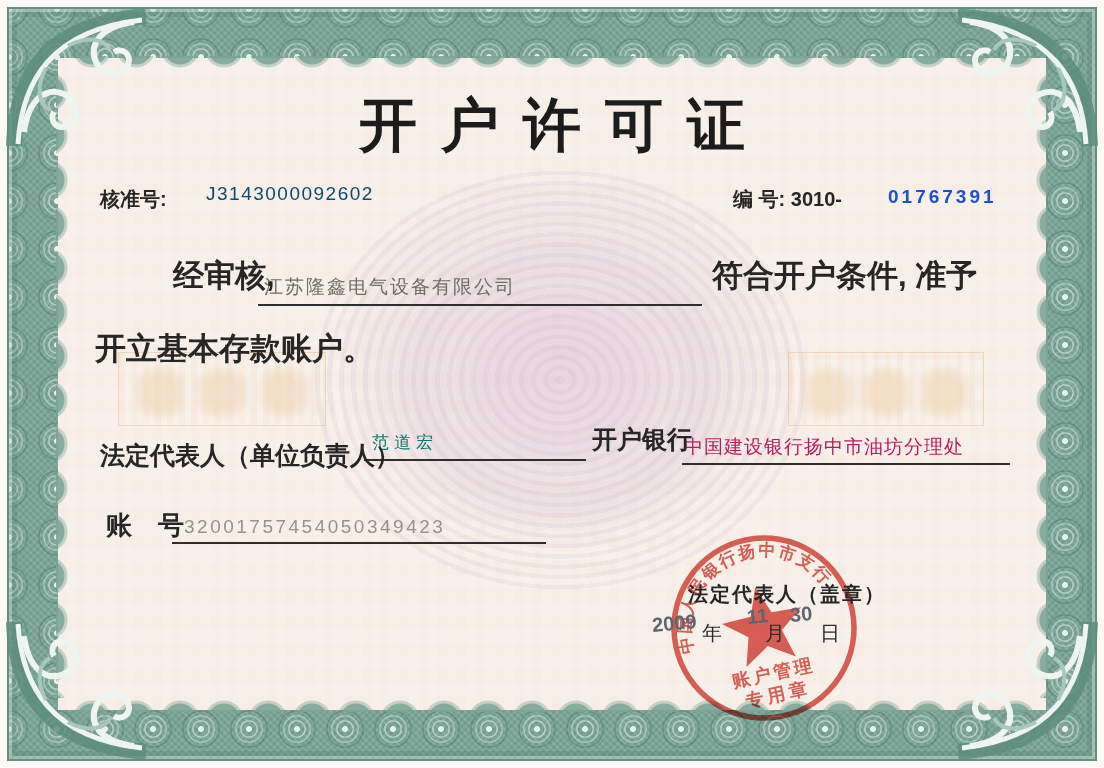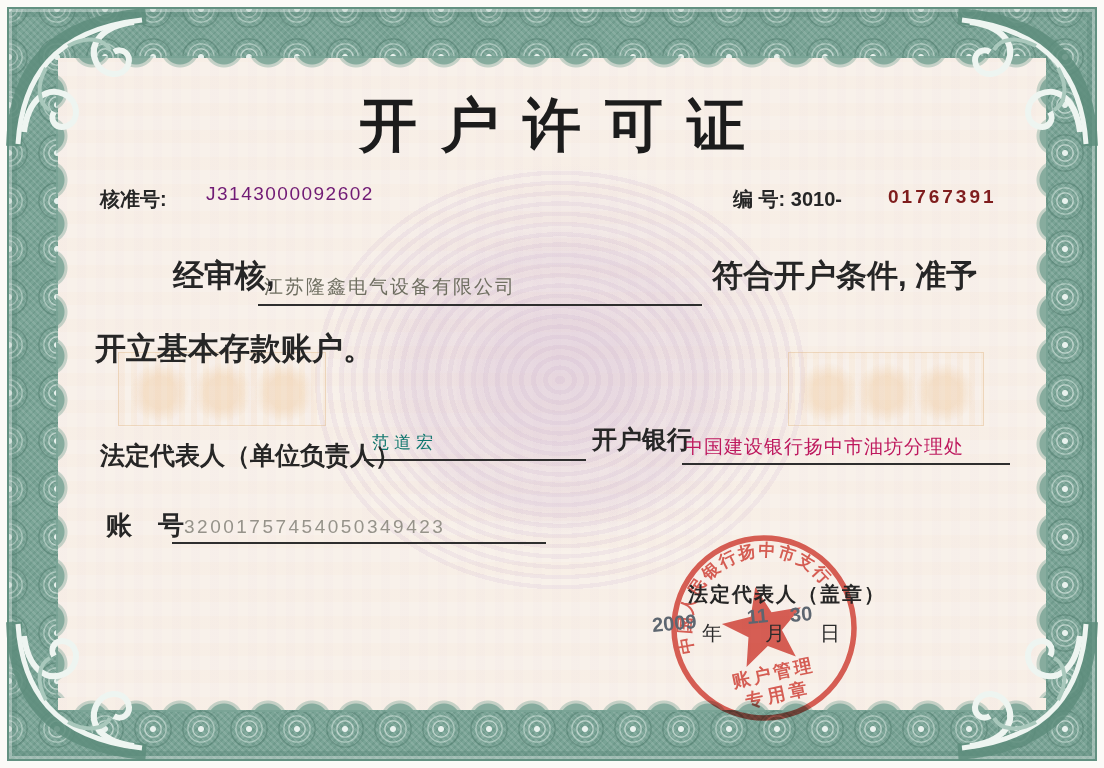--- a/index.html
+++ b/index.html
@@ -72,23 +72,23 @@
     opacity:.8; }
   .wm-band.left  { left:118px; top:352px; width:208px; height:74px; }
   .wm-band.right { left:788px; top:352px; width:196px; height:74px; }
 
   
   .txt { position:absolute; z-index:6; line-height:1; color:#262626; white-space:nowrap; }
   .title { top:96px; left:0; width:1104px; text-align:center; font-size:58px; font-weight:bold;
            letter-spacing:24px; text-indent:24px; color:#1c1c1c; font-family:"DejaVu Serif","Liberation Serif",serif; }
   .lbl { font-weight:600; }
   .approval-label { top:189px; left:100px; font-size:20px; }
-  .approval-value { top:184px; left:206px; font-size:19px; color:#701a75; letter-spacing:1.5px; }
+  .approval-value { top:184px; left:206px; font-size:19px; color:#0c4a6e; letter-spacing:1.5px; }
   .serial-label   { top:189px; left:733px; font-size:20px; }
-  .serial-number  { top:187px; left:888px; font-size:19px; color:#7f1d1d; letter-spacing:3px; font-weight:600; }
+  .serial-number  { top:187px; left:888px; font-size:19px; color:#1d4ed8; letter-spacing:3px; font-weight:600; }
 
   .reviewed  { top:260px; left:173px; font-size:31px; font-weight:600; }
   .qualify   { top:260px; left:712px; font-size:31px; font-weight:600; }
   .open-acct { top:333px; left:95px;  font-size:31px; font-weight:600; }
 
   .uline { position:absolute; z-index:5; border-bottom:2px solid #2e2e2e; display:flex; align-items:flex-end; }
   .company-line { left:258px; top:270px; width:444px; height:36px; }
   .company-line span { font-size:19px; color:#6f6f61; letter-spacing:2px; padding:0 0 4px 6px; }
   .legalrep-line { left:364px; top:428px; width:222px; height:33px; }
   .legalrep-line span { font-size:17px; color:#0f766e; letter-spacing:5px; padding:0 0 5px 8px; }

